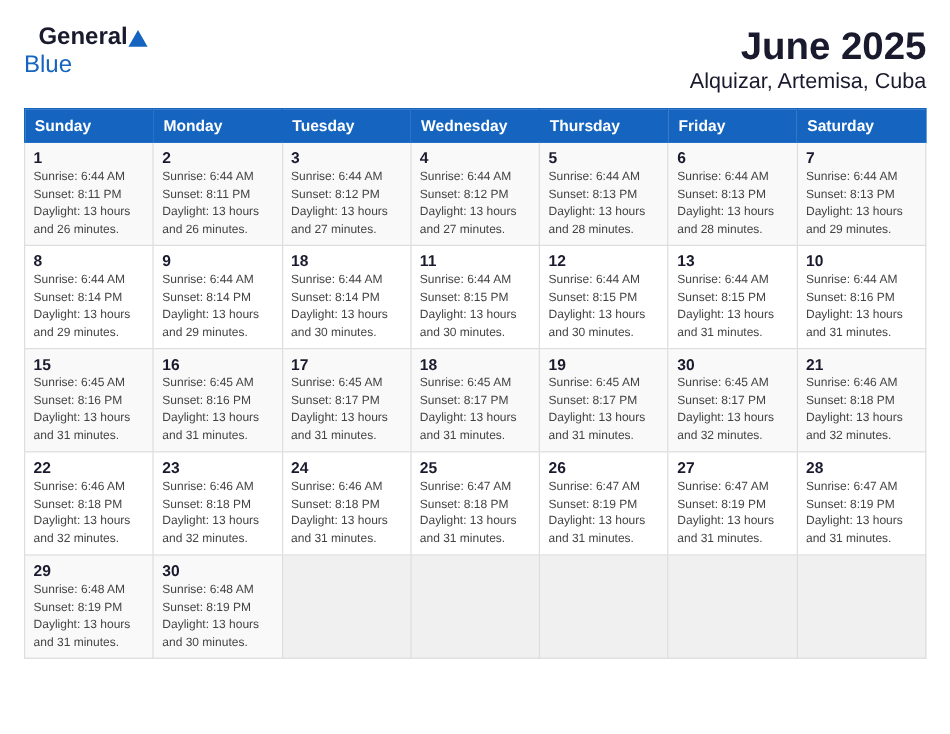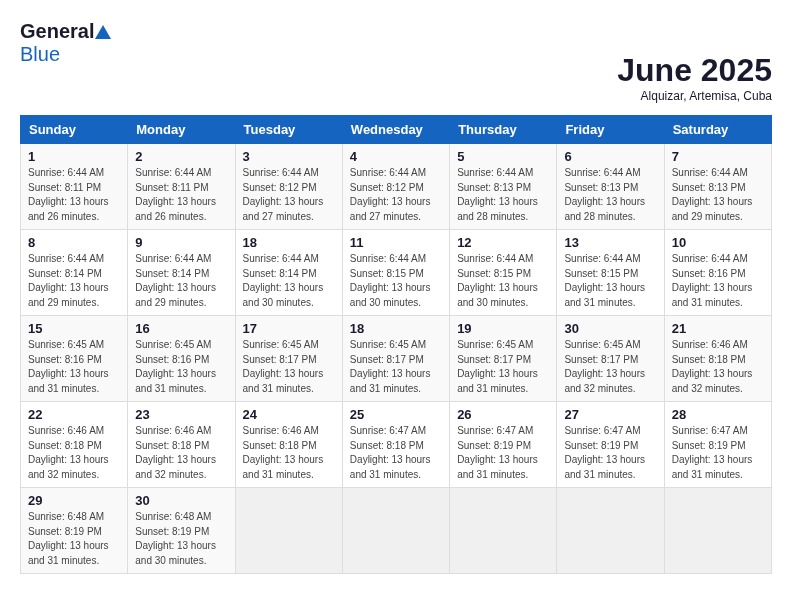--- a/index.html
+++ b/index.html
@@ -16,29 +16,28 @@
       align-items: flex-start;
       margin-bottom: 12px;
     }
     .logo {
       display: flex;
       flex-direction: column;
       align-items: flex-start;
     }
     .title-block {
       text-align: right;
-      margin-top: 32px;
     }
     .title-block h1 {
       font-size: 32px;
       font-weight: bold;
       color: #1a1a2e;
     }
     .title-block h2 {
-      font-size: 12px;
+      font-size: 18px;
       font-weight: normal;
       color: #1a1a2e;
     }
     .calendar {
       width: 100%;
       border-collapse: collapse;
       border: 1px solid #ccc;
     }
     .calendar thead tr th {
       background-color: #1565c0;
@@ -73,20 +72,21 @@
       margin-bottom: 2px;
     }
     .day-info {
       font-size: 10px;
       color: #444;
       line-height: 1.45;
     }
     .logo-row {
       display: flex;
       align-items: center;
+      margin-left: 12px;
     }
     .logo-text-general {
       font-size: 20px;
       font-weight: bold;
       color: #1a1a2e;
     }
     .logo-svg {
       margin-right: 2px;
     }
     .logo-text-blue {

